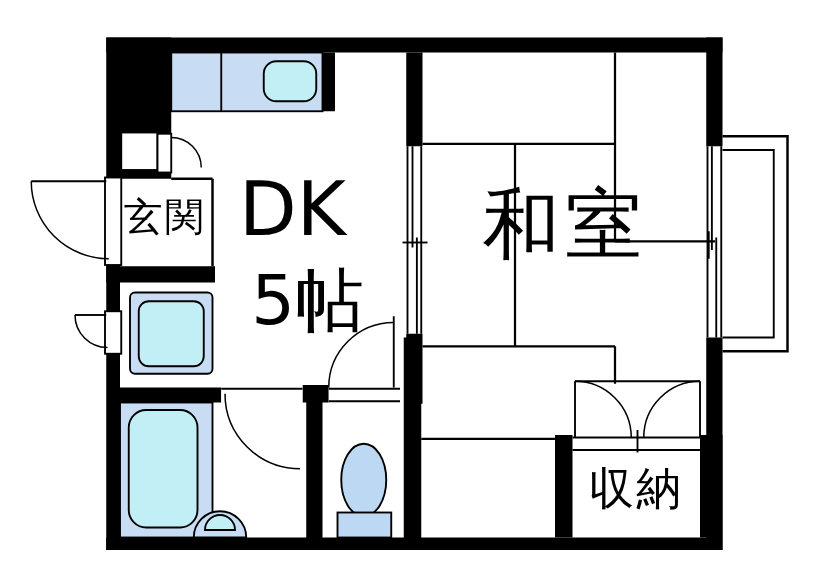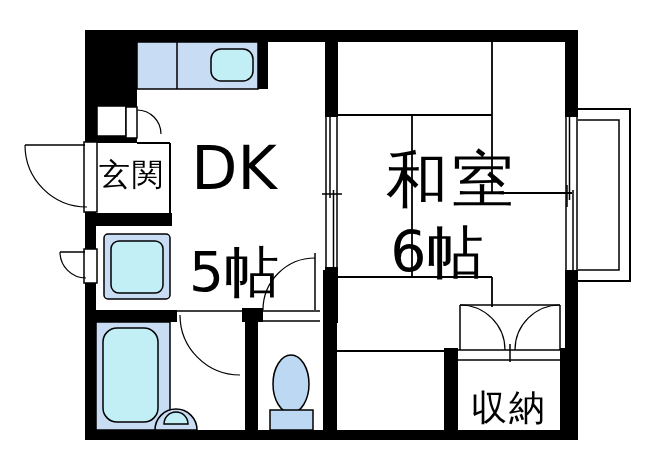--- a/index.html
+++ b/index.html
@@ -2,24 +2,24 @@
 <html><head>
 <meta charset="utf-8">
 <style>
   html,body{margin:0;padding:0;background:#fff;}
   #stage{position:relative;width:653px;height:463px;background:#fff;overflow:hidden;
          font-family:"DejaVu Sans","Liberation Sans",sans-serif;}
   #plan-svg{position:absolute;left:0;top:0;}
   .label{position:absolute;color:#000;text-align:center;line-height:1;white-space:nowrap;}
   .lab-genkan{left:93px;top:159px;width:78px;font-size:31px;font-weight:500;letter-spacing:2px;}
   .lab-dk{left:178px;top:138px;width:112px;font-size:60px;font-weight:500;}
-  .lab-dk-size{left:172px;top:213px;width:124px;font-size:55px;font-weight:500;margin-top:32px;}
+  .lab-dk-size{left:184px;top:213px;width:124px;font-size:55px;font-weight:500;}
   .lab-washitsu{left:368px;top:128px;width:168px;font-size:62px;font-weight:500;letter-spacing:4px;margin-top:21px;}
   .lab-washitsu-size{left:368px;top:224px;width:138px;font-size:57px;font-weight:500;}
-  .lab-storage{left:460px;top:390px;width:98px;font-size:36px;font-weight:500;letter-spacing:2px;text-align:center;}
+  .lab-storage{left:460px;top:374px;width:98px;font-size:36px;font-weight:500;letter-spacing:2px;text-align:center;}
   .ln{stroke:#000;fill:none;}
 </style>
 </head>
 <body>
 
 <div id="stage">
   <svg id="plan-svg" width="653" height="463" viewBox="0 0 653 463">
 
     <g fill="#000000">
       <rect x="85" y="30" width="493" height="12"></rect>
@@ -136,15 +136,14 @@
       <path class="ln" stroke-width="1.2" d="M460,305 A45,45 0 0 1 505,350"></path>
       <path class="ln" stroke-width="1.2" d="M560,305 A45,45 0 0 0 515,350"></path>
       <line class="ln" stroke-width="1.5" x1="510" y1="344" x2="510" y2="362"></line>
     </g>
   </svg>
 
   <div class="label lab-genkan">玄関</div>
   <div class="label lab-dk">DK</div>
   <div class="label lab-dk-size">5帖</div>
   <div class="label lab-washitsu">和室</div>
-  <div class="label lab-washitsu-size">6帖</div>
   <div class="label lab-storage">収納</div>
 </div>
 
 </body></html>

